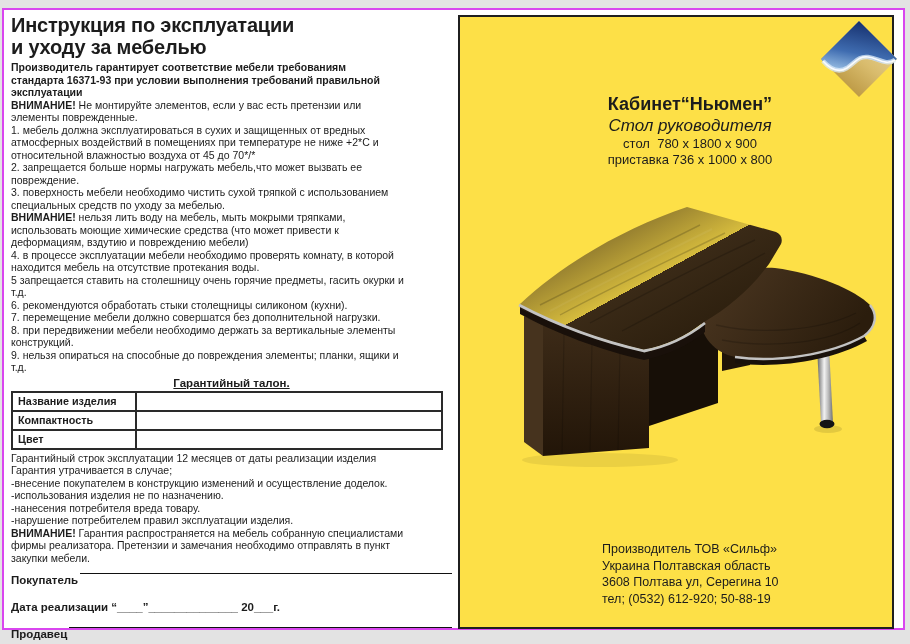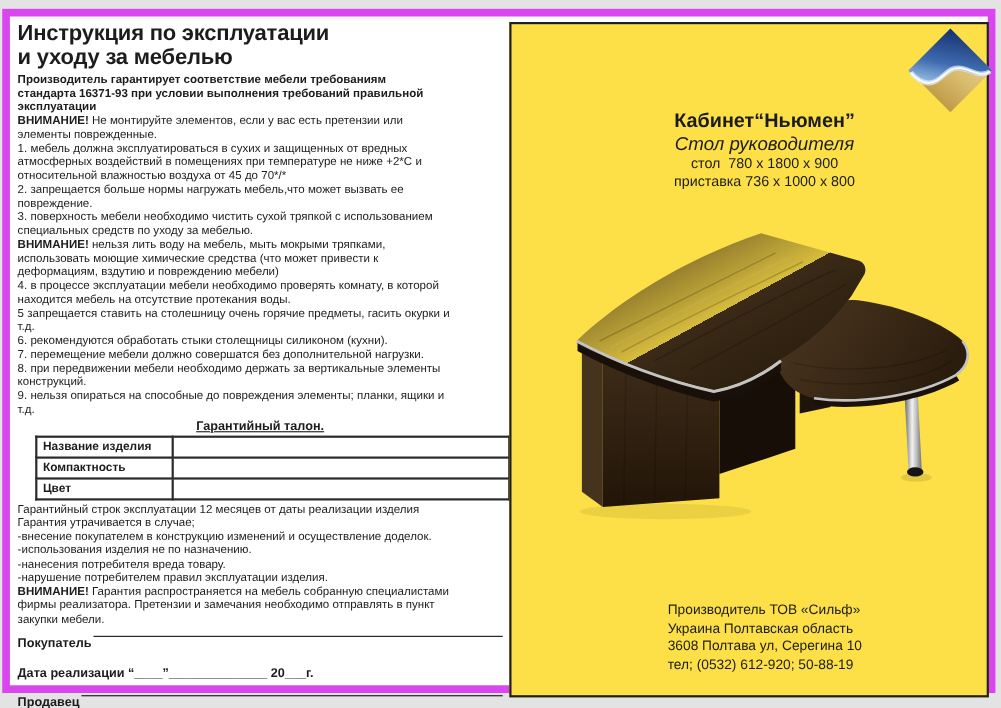--- a/index.html
+++ b/index.html
@@ -7,40 +7,40 @@
   body {
     background:#e3e3e3;
     font-family:"Liberation Sans", sans-serif;
     color:#1c1c1c;
     overflow:hidden;
     position:relative;
   }
   .page {
     position:absolute; left:2px; top:8px; width:903px; height:622px;
     background:#ffffff;
-    border:7px solid #d946ef;
+    border:2px solid #d946ef;
     padding-left:20px;
   }
   
   .left-col {
     position:absolute; left:7px; top:4px; width:441px;
   }
   .doc-title {
     font-size:20px; line-height:22px; font-weight:bold; letter-spacing:-0.2px;
     margin-bottom:3px; white-space:pre-line;
   }
   .doc-body { font-size:10.5px; line-height:12.5px; }
   .para { white-space:pre-line; }
   .b { font-weight:bold; }
   .tbl-title {
     text-align:center; font-weight:bold; font-size:11.5px; line-height:14px;
     text-decoration:underline; margin-top:2px;
   }
   table.warranty {
-    border-collapse:collapse; width:432px; margin-left:16px; margin-top:1px;
+    border-collapse:collapse; width:432px; margin-left:0; margin-top:1px;
     table-layout:fixed;
   }
   table.warranty td {
     border:2px solid #2a2a2a; height:19px; font-size:10.8px;
     padding:1px 5px; vertical-align:middle;
   }
   td.lbl { width:124px; font-weight:bold; }
   .sig-row {
     display:flex; align-items:flex-start; font-weight:bold; font-size:11.5px;
     line-height:14px; white-space:pre;

